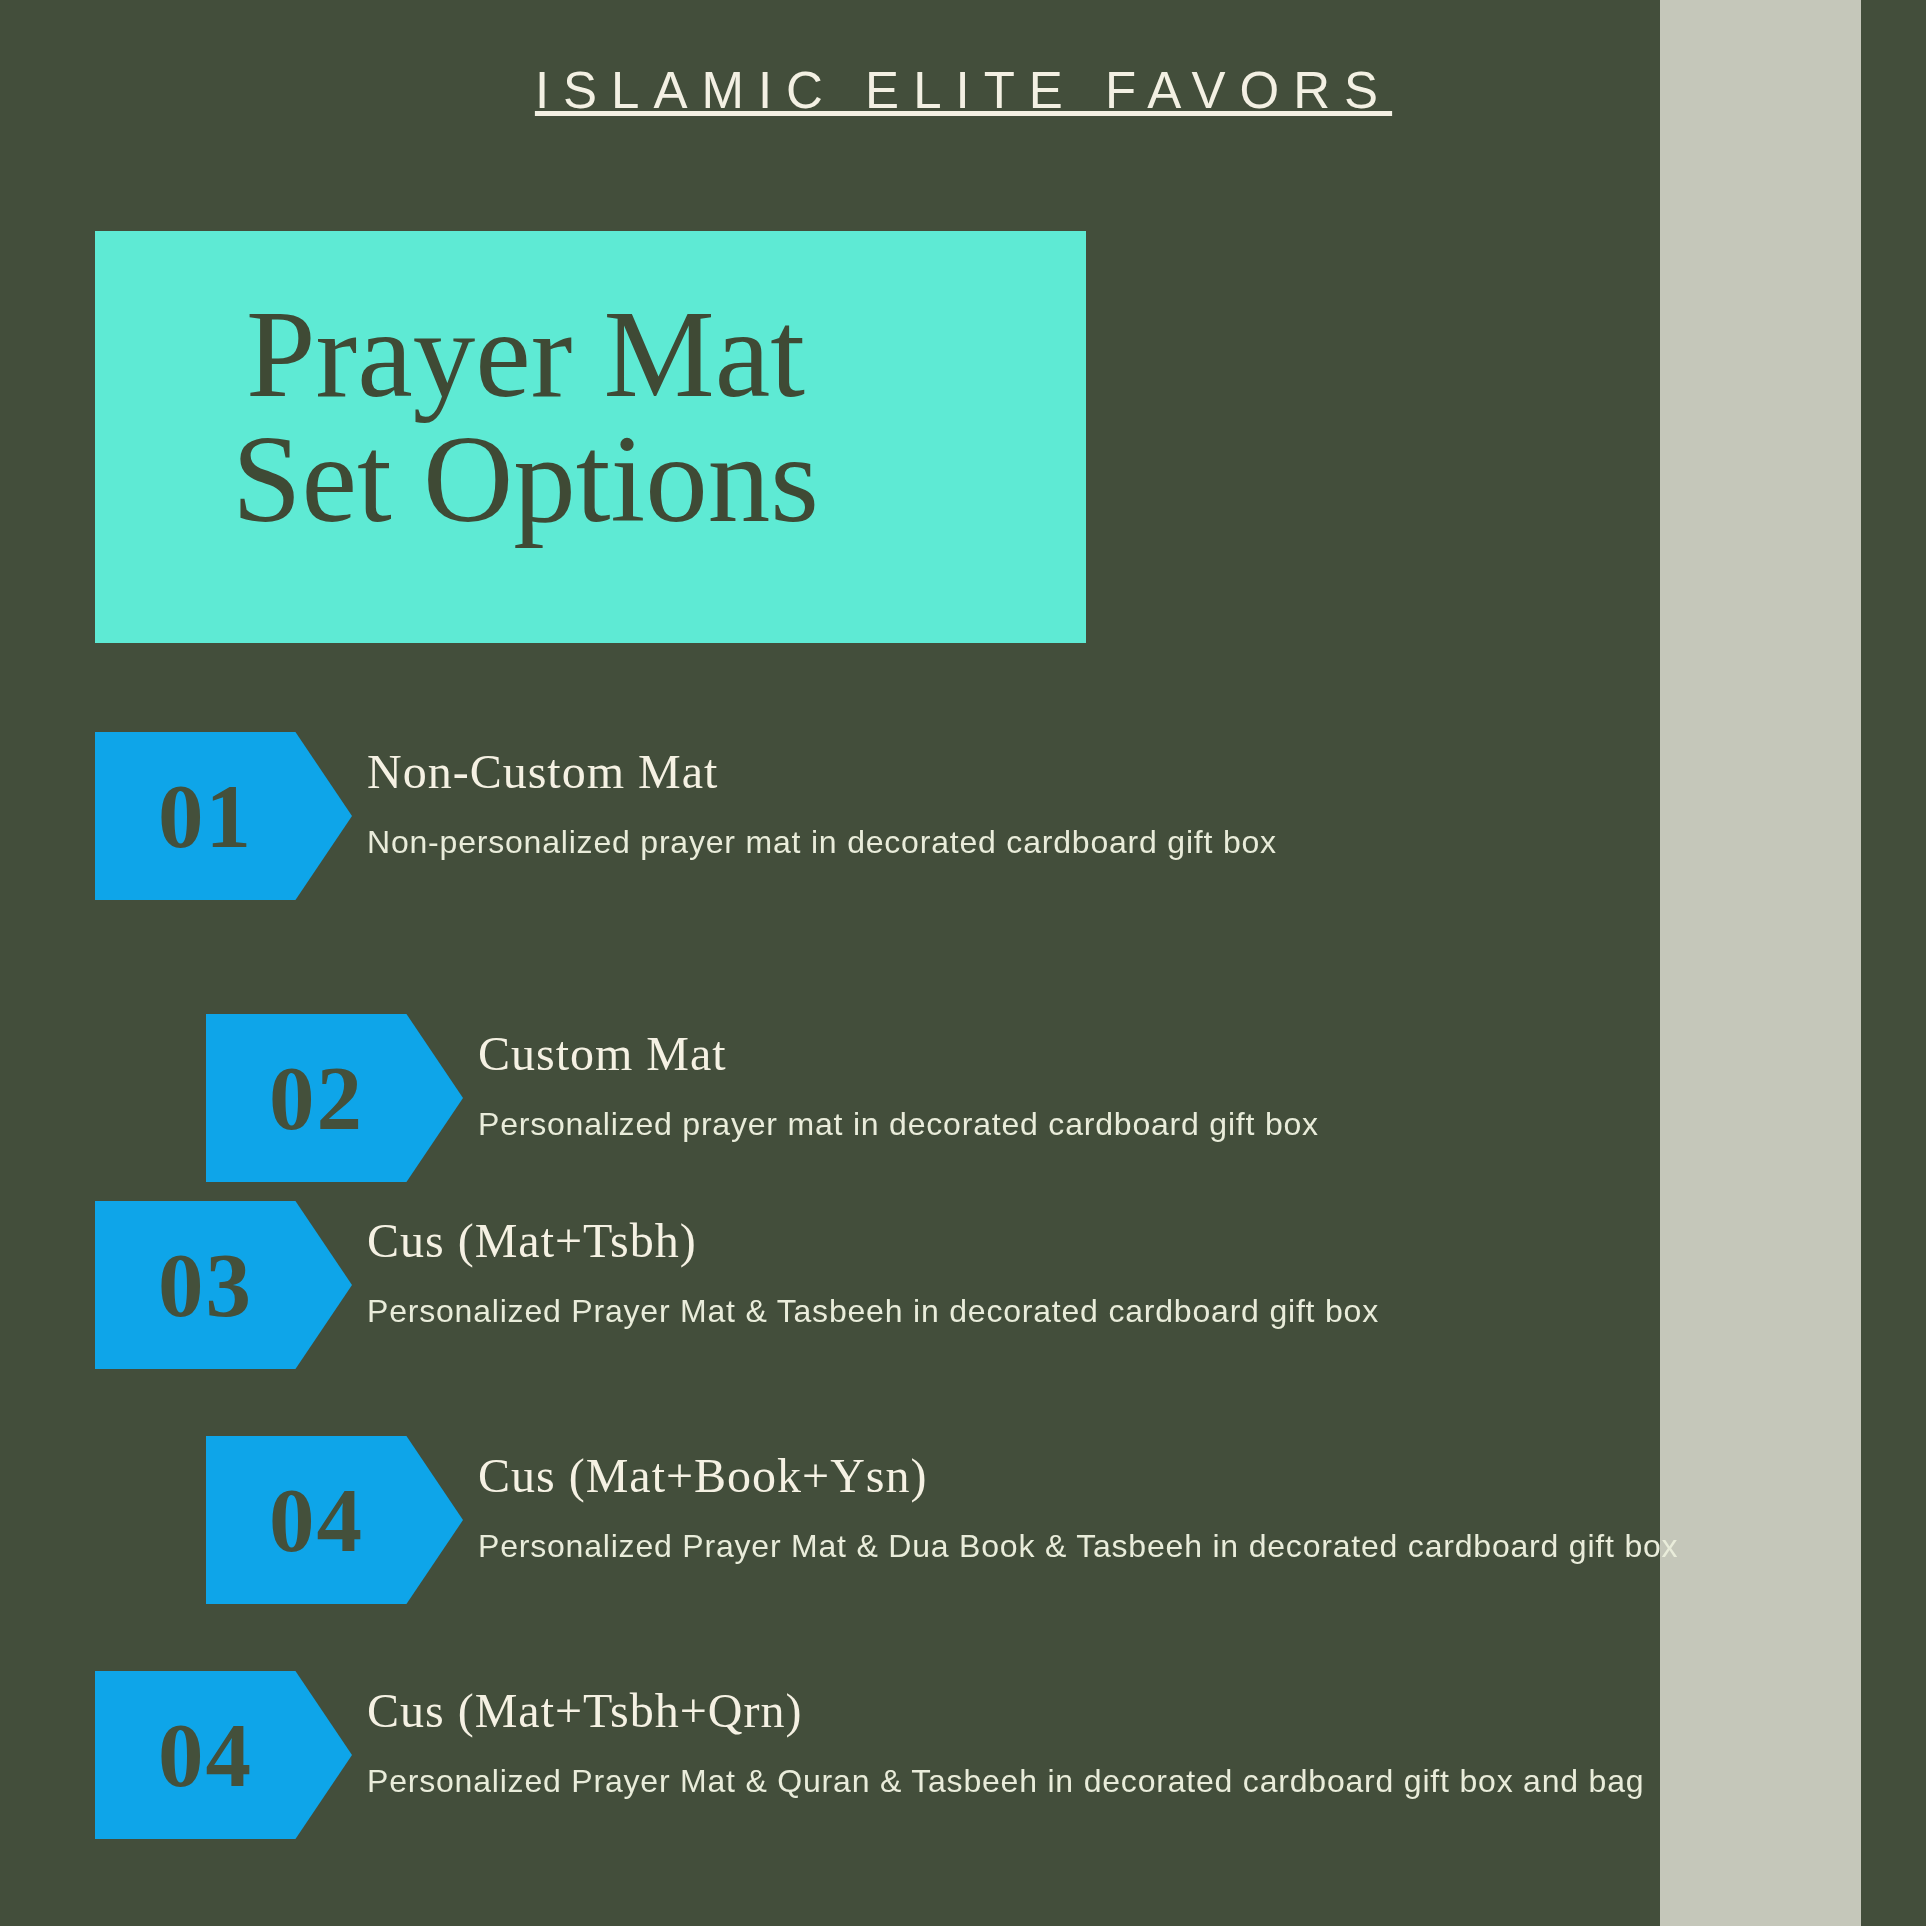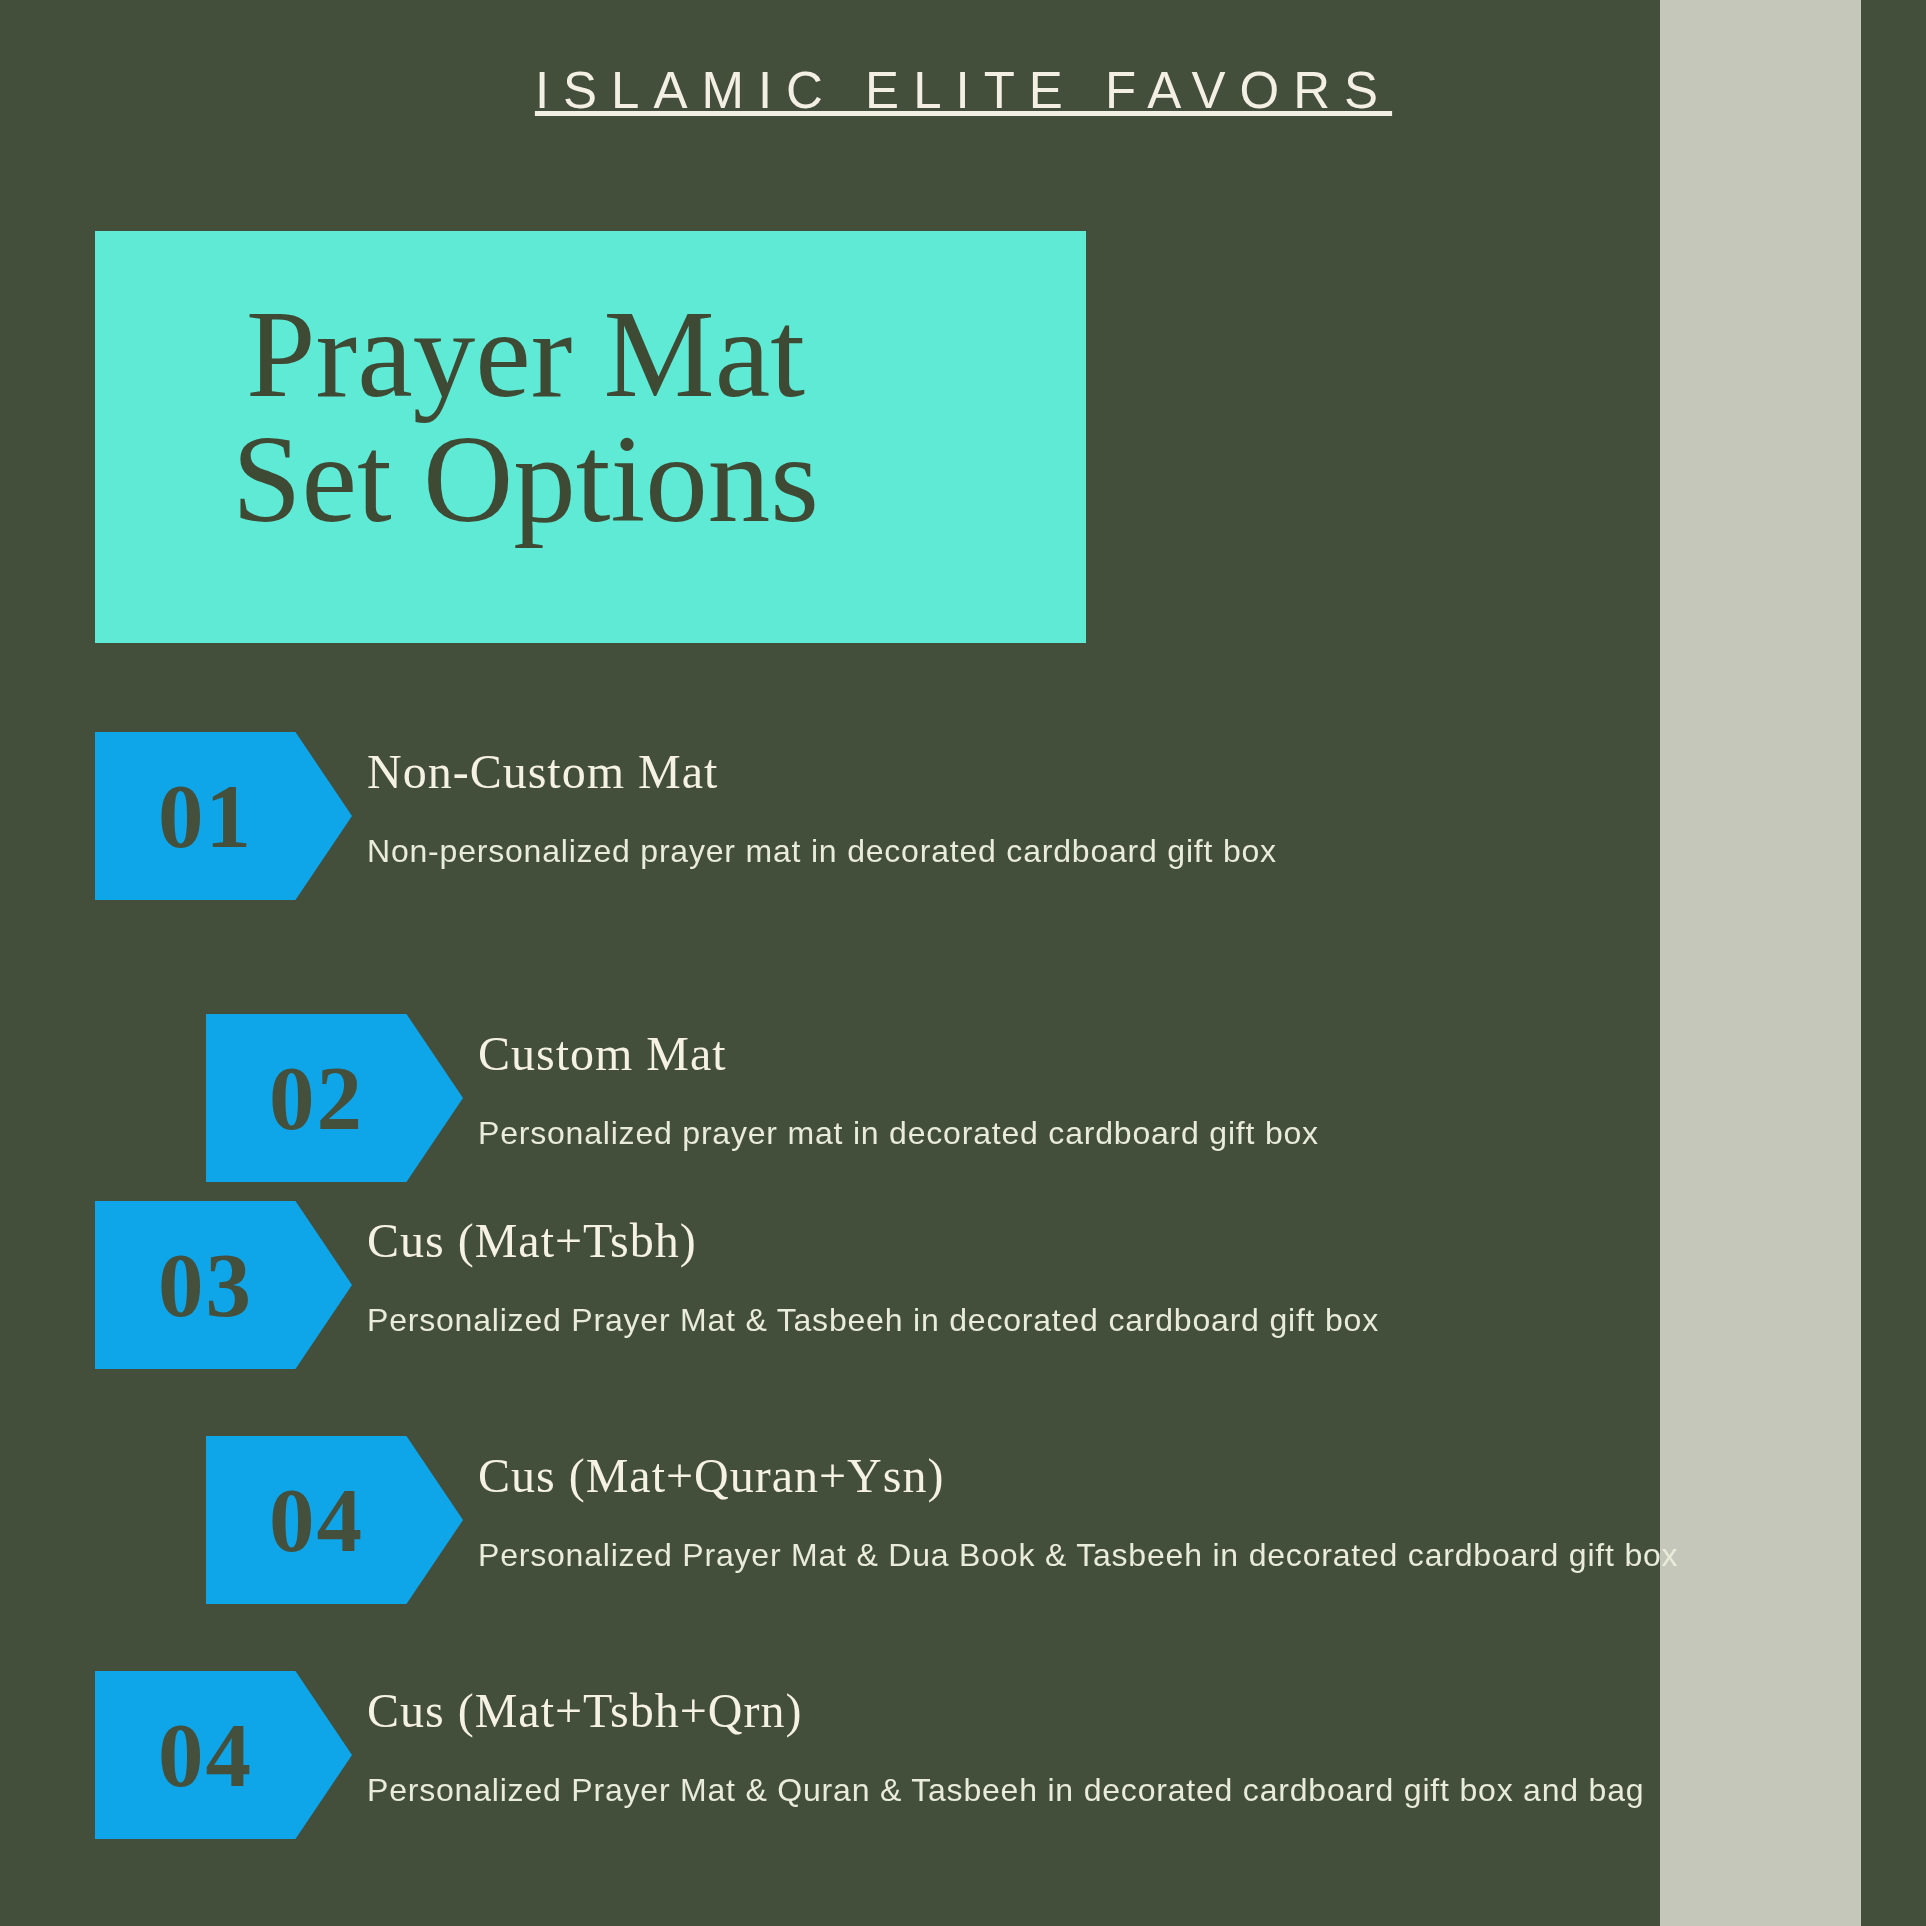--- a/index.html
+++ b/index.html
@@ -92,21 +92,21 @@
   .item-title {
     font-family: "Liberation Serif", serif;
     font-weight: 500;
     font-size: 48px;
     line-height: 1.15;
     color: #f5f1e3;
     letter-spacing: 1px;
     white-space: nowrap;
   }
   .item-desc {
-    margin-top: 32px;
+    margin-top: 23px;
     font-size: 32px;
     line-height: 1.3;
     color: #e9ecda;
     letter-spacing: 0.8px;
     white-space: nowrap;
   }
 </style>
 </head>
 <body>
 
@@ -151,21 +151,21 @@
       <div class="item-title">Cus (Mat+Tsbh)</div>
       <div class="item-desc">Personalized Prayer Mat &amp; Tasbeeh in decorated cardboard gift box</div>
     </div>
   </div>
 
   <div class="item indent" style="top:1436px">
     <div class="pentagon">
       <span class="num">04</span>
     </div>
     <div class="item-text">
-      <div class="item-title">Cus (Mat+Quran+Ysn)</div>
+      <div class="item-title">Cus (Mat+Book+Ysn)</div>
       <div class="item-desc">Personalized Prayer Mat &amp; Dua Book &amp; Tasbeeh in decorated cardboard gift box</div>
     </div>
   </div>
 
   <div class="item" style="top:1671px">
     <div class="pentagon">
       <span class="num">04</span>
     </div>
     <div class="item-text">
       <div class="item-title">Cus (Mat+Tsbh+Qrn)</div>

